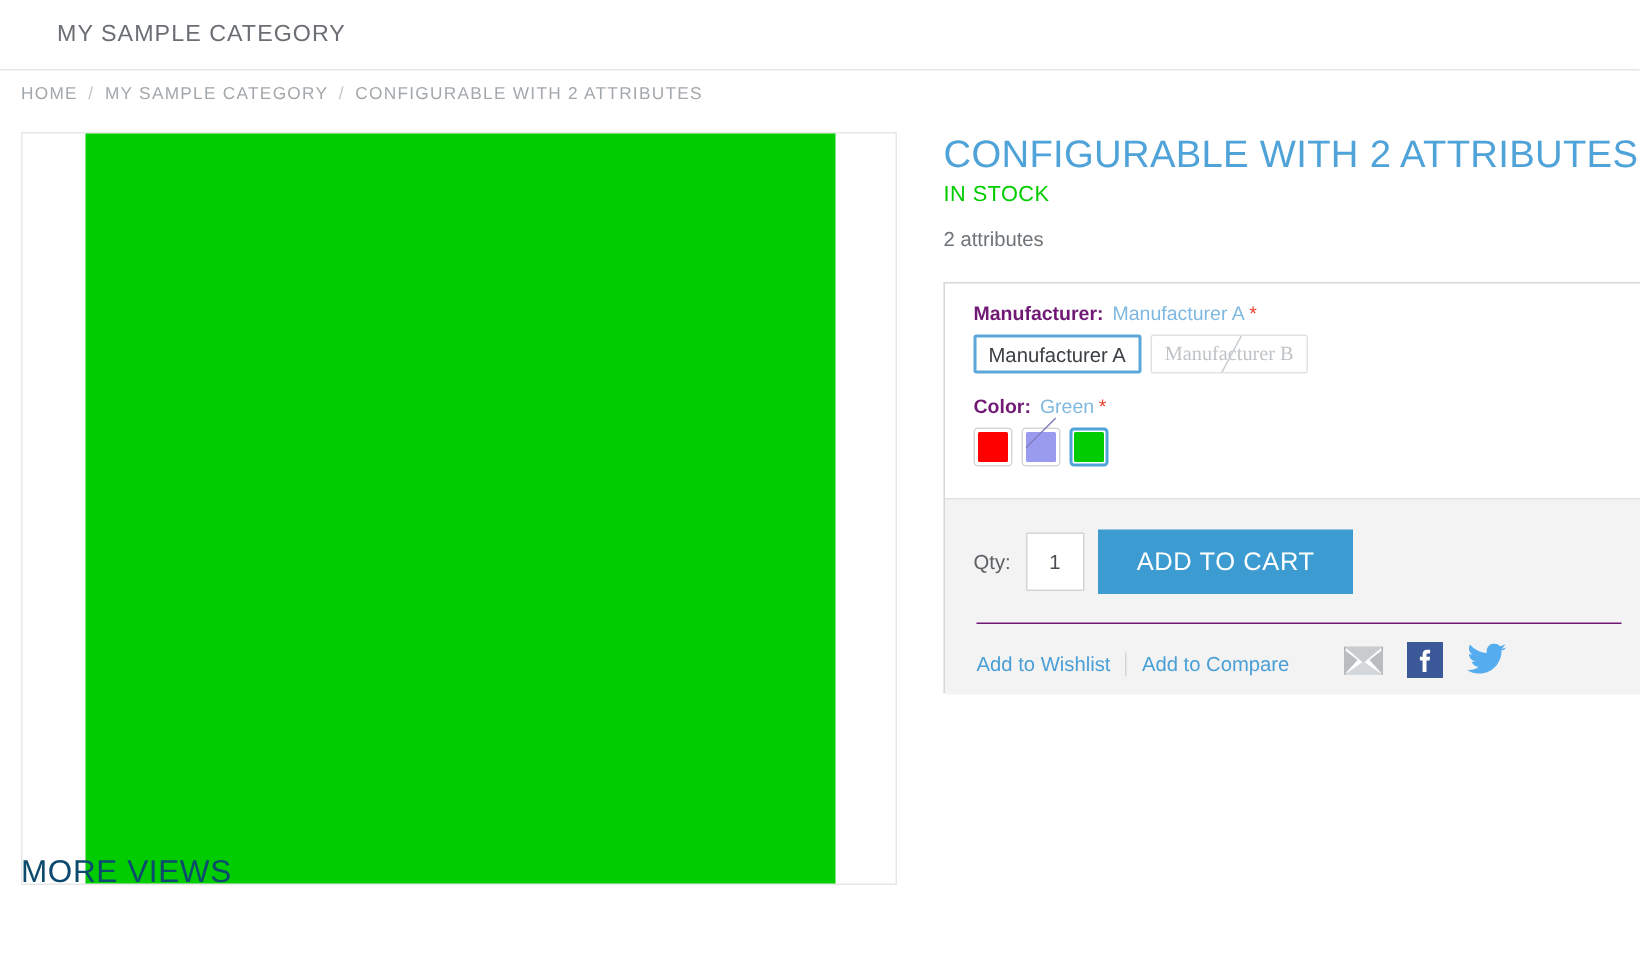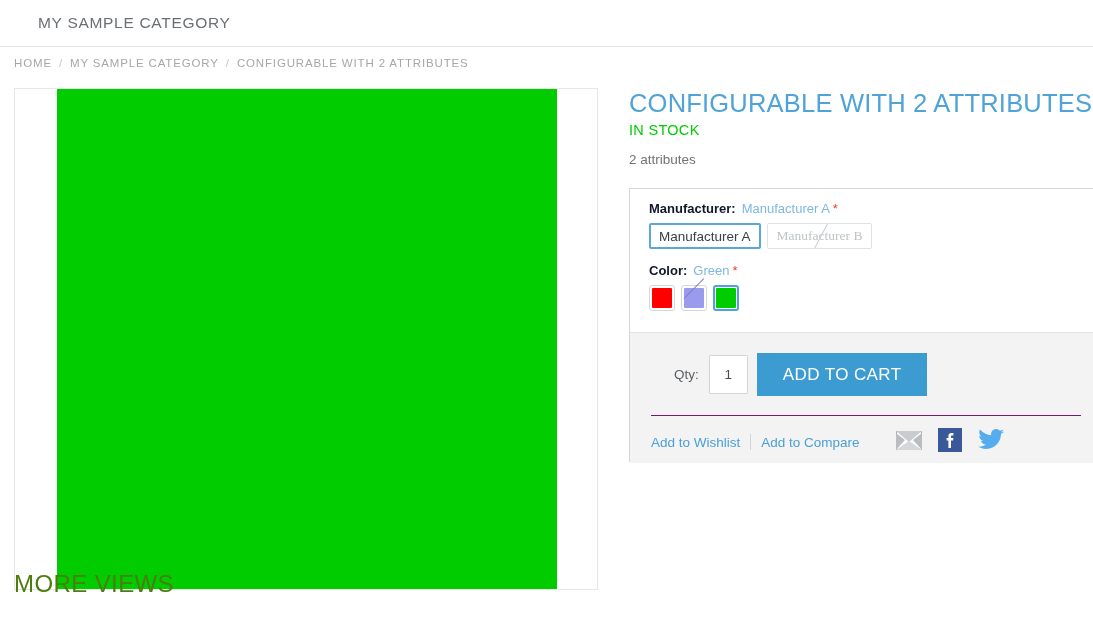--- a/index.html
+++ b/index.html
@@ -48,22 +48,22 @@
     border: 1px solid #e7e7e7;
     background: #ffffff;
   }
   .product-image {
     position: absolute; left: 42px; top: 0px;
     width: 500px; height: 500px;
     background: #00cc00;
   }
   .more-views-title {
     position: absolute; left: 14px; top: 570px;
-    font-size: 24px;
-    color: #4d7c0f;
+    font-size: 21px;
+    color: #0c4a6e;
     letter-spacing: 0.4px;
     text-transform: uppercase;
     white-space: nowrap;
   }
 
   
   .info-col {
     position: absolute; left: 629px; top: 88px;
     width: 480px;
   }
@@ -103,21 +103,21 @@
     width: 100%;
     padding: 12px 20px 0 19px;
   }
   .option-group { margin-bottom: 4px; }
   .option-label-row {
     font-size: 13px;
     color: #5a5f63;
     margin-bottom: 7px;
     white-space: nowrap;
   }
-  .option-label-row .opt-title { font-weight: bold; color: #0f172a; margin-top: 24px; }
+  .option-label-row .opt-title { font-weight: bold; color: #701a75; margin-top: 24px; }
   .option-label-row .opt-value { color: #7eb8e0; margin-left: 6px; }
   .option-label-row .opt-required { color: #e8412a; margin-left: 3px; }
 
   .swatch-row { display: flex; align-items: center; }
 
   .text-swatch {
     height: 26px;
     padding: 0 9px;
     display: flex; align-items: center;
     font-size: 13.5px;
@@ -184,21 +184,20 @@
     background: #f3f3f3;
     border-top: 1px solid #e2e2e2;
   }
   .cart-row {
     position: absolute; left: 19px; top: 20px;
     display: flex; align-items: center;
   }
   .qty-label {
     font-size: 13.5px; color: #5d6165;
     margin-right: 10px;
-    margin-left: 25px;
   }
   .qty-input {
     width: 39px; height: 39px;
     border: 1px solid #d2d6d9;
     background: #ffffff;
     text-align: center;
     font-size: 13.5px;
     color: #4a4e52;
     font-family: "Liberation Sans", sans-serif;
     border-radius: 1px;

